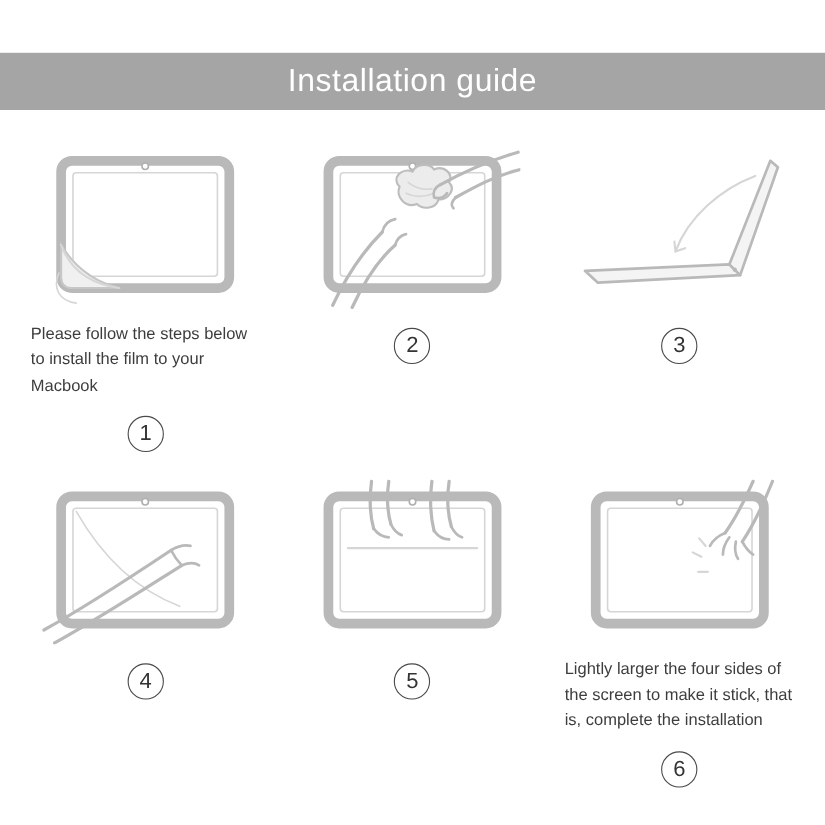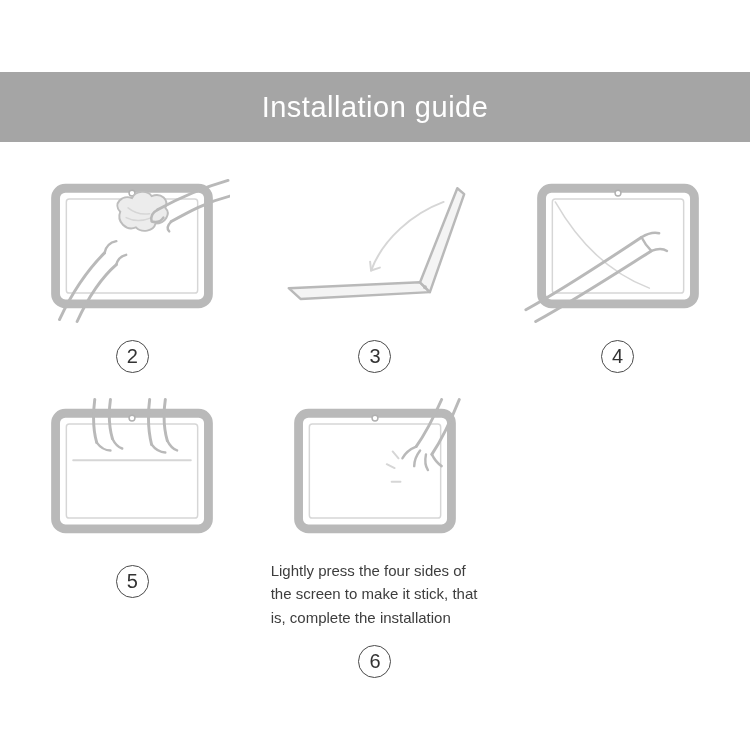--- a/index.html
+++ b/index.html
@@ -6,22 +6,22 @@
   .page {
     width: 750px;
     height: 750px;
     margin: 0 auto;
     background: #ffffff;
     font-family: "Liberation Sans", sans-serif;
     overflow: hidden;
     box-sizing: border-box;
   }
   .header-bar {
-    margin-top: 72px;
-    height: 70px;
+    margin-top: 48px;
+    height: 52px;
     width: 100%;
     background: var(--header-bg, #a5a5a5);
     display: flex;
     align-items: center;
     justify-content: center;
   }
   .header-title {
     color: var(--header-text, #ffffff);
     font-size: 29px;
     font-weight: 400;
@@ -81,20 +81,34 @@
 <body>
 
 <div class="page">
 
   <div class="header-bar">
     <span class="header-title">Installation guide</span>
   </div>
 
   <div class="steps-grid">
 
+    <div class="step">
+      <div class="illustration">
+        <svg class="art" viewBox="0 0 200 150" aria-hidden="true">
+          <rect class="frame" x="22" y="14" width="156" height="118" rx="10" stroke-width="9"></rect>
+          <rect class="lt" x="33" y="25" width="134" height="96" rx="3" stroke-width="1.5"></rect>
+          <circle cx="100" cy="19" r="3" fill="#ffffff" stroke="#b0b0b0" stroke-width="1.5"></circle>
+          <path class="peel" d="M22,92 C34,112 52,126 76,132 L31,132 C26,132 22,128 22,123 Z" stroke-width="2"></path>
+          <path class="lt" d="M22,92 C30,114 48,128 76,132" stroke-width="2"></path>
+          <path class="lt" d="M20,118 C14,132 20,144 36,146" stroke-width="1.5"></path>
+        </svg>
+      </div>
+      <div class="caption">Please follow the steps below to install the film to your Macbook</div>
+      <div class="step-number">1</div>
+    </div>
 
     <div class="step">
       <div class="illustration">
         <svg class="art" viewBox="0 0 200 150" aria-hidden="true">
           <rect class="frame" x="22" y="14" width="156" height="118" rx="10" stroke-width="9"></rect>
           <rect class="lt" x="33" y="25" width="134" height="96" rx="3" stroke-width="1.5"></rect>
           <circle cx="100" cy="19" r="3" fill="#ffffff" stroke="#b0b0b0" stroke-width="1.5"></circle>
           <path class="cloth" d="M88,38 c-8,-8 2,-18 12,-14 c4,-8 16,-8 20,-2 c10,-4 18,4 14,12 c6,6 0,16 -10,16 c-2,8 -14,10 -20,4 c-10,4 -20,-6 -16,-16 z" stroke-width="2"></path>
           <path class="lt" d="M96,34 q10,8 22,6 M94,44 q12,6 26,0" stroke-width="1.5"></path>
           <path class="ln" d="M198,6 C170,14 148,24 126,36" stroke-width="3"></path>
@@ -159,18 +173,18 @@
         <svg class="art" viewBox="0 0 200 150" aria-hidden="true">
           <rect class="frame" x="22" y="14" width="156" height="118" rx="10" stroke-width="9"></rect>
           <rect class="lt" x="33" y="25" width="134" height="96" rx="3" stroke-width="1.5"></rect>
           <circle cx="100" cy="19" r="3" fill="#ffffff" stroke="#b0b0b0" stroke-width="1.5"></circle>
           <path class="ln" d="M168,0 C160,18 152,34 142,48" stroke-width="3"></path>
           <path class="ln" d="M186,0 C178,20 170,38 158,56" stroke-width="3"></path>
           <path class="ln" d="M142,48 q-10,4 -14,12 M146,52 q-6,8 -6,16 M152,56 q-2,10 2,16 M158,56 q4,8 10,12" stroke-width="2.5"></path>
           <path class="lt" d="M120,70 l-8,-4 M126,84 l-9,0 M124,60 l-6,-7" stroke-width="2"></path>
         </svg>
       </div>
-      <div class="caption">Lightly press the four sides of the screen to make it stick, that is, complete the installation</div>
+      <div class="caption">Lightly larger the four sides of the screen to make it stick, that is, complete the installation</div>
       <div class="step-number">6</div>
     </div>
 
   </div>
 </div>
 
 </body></html>

